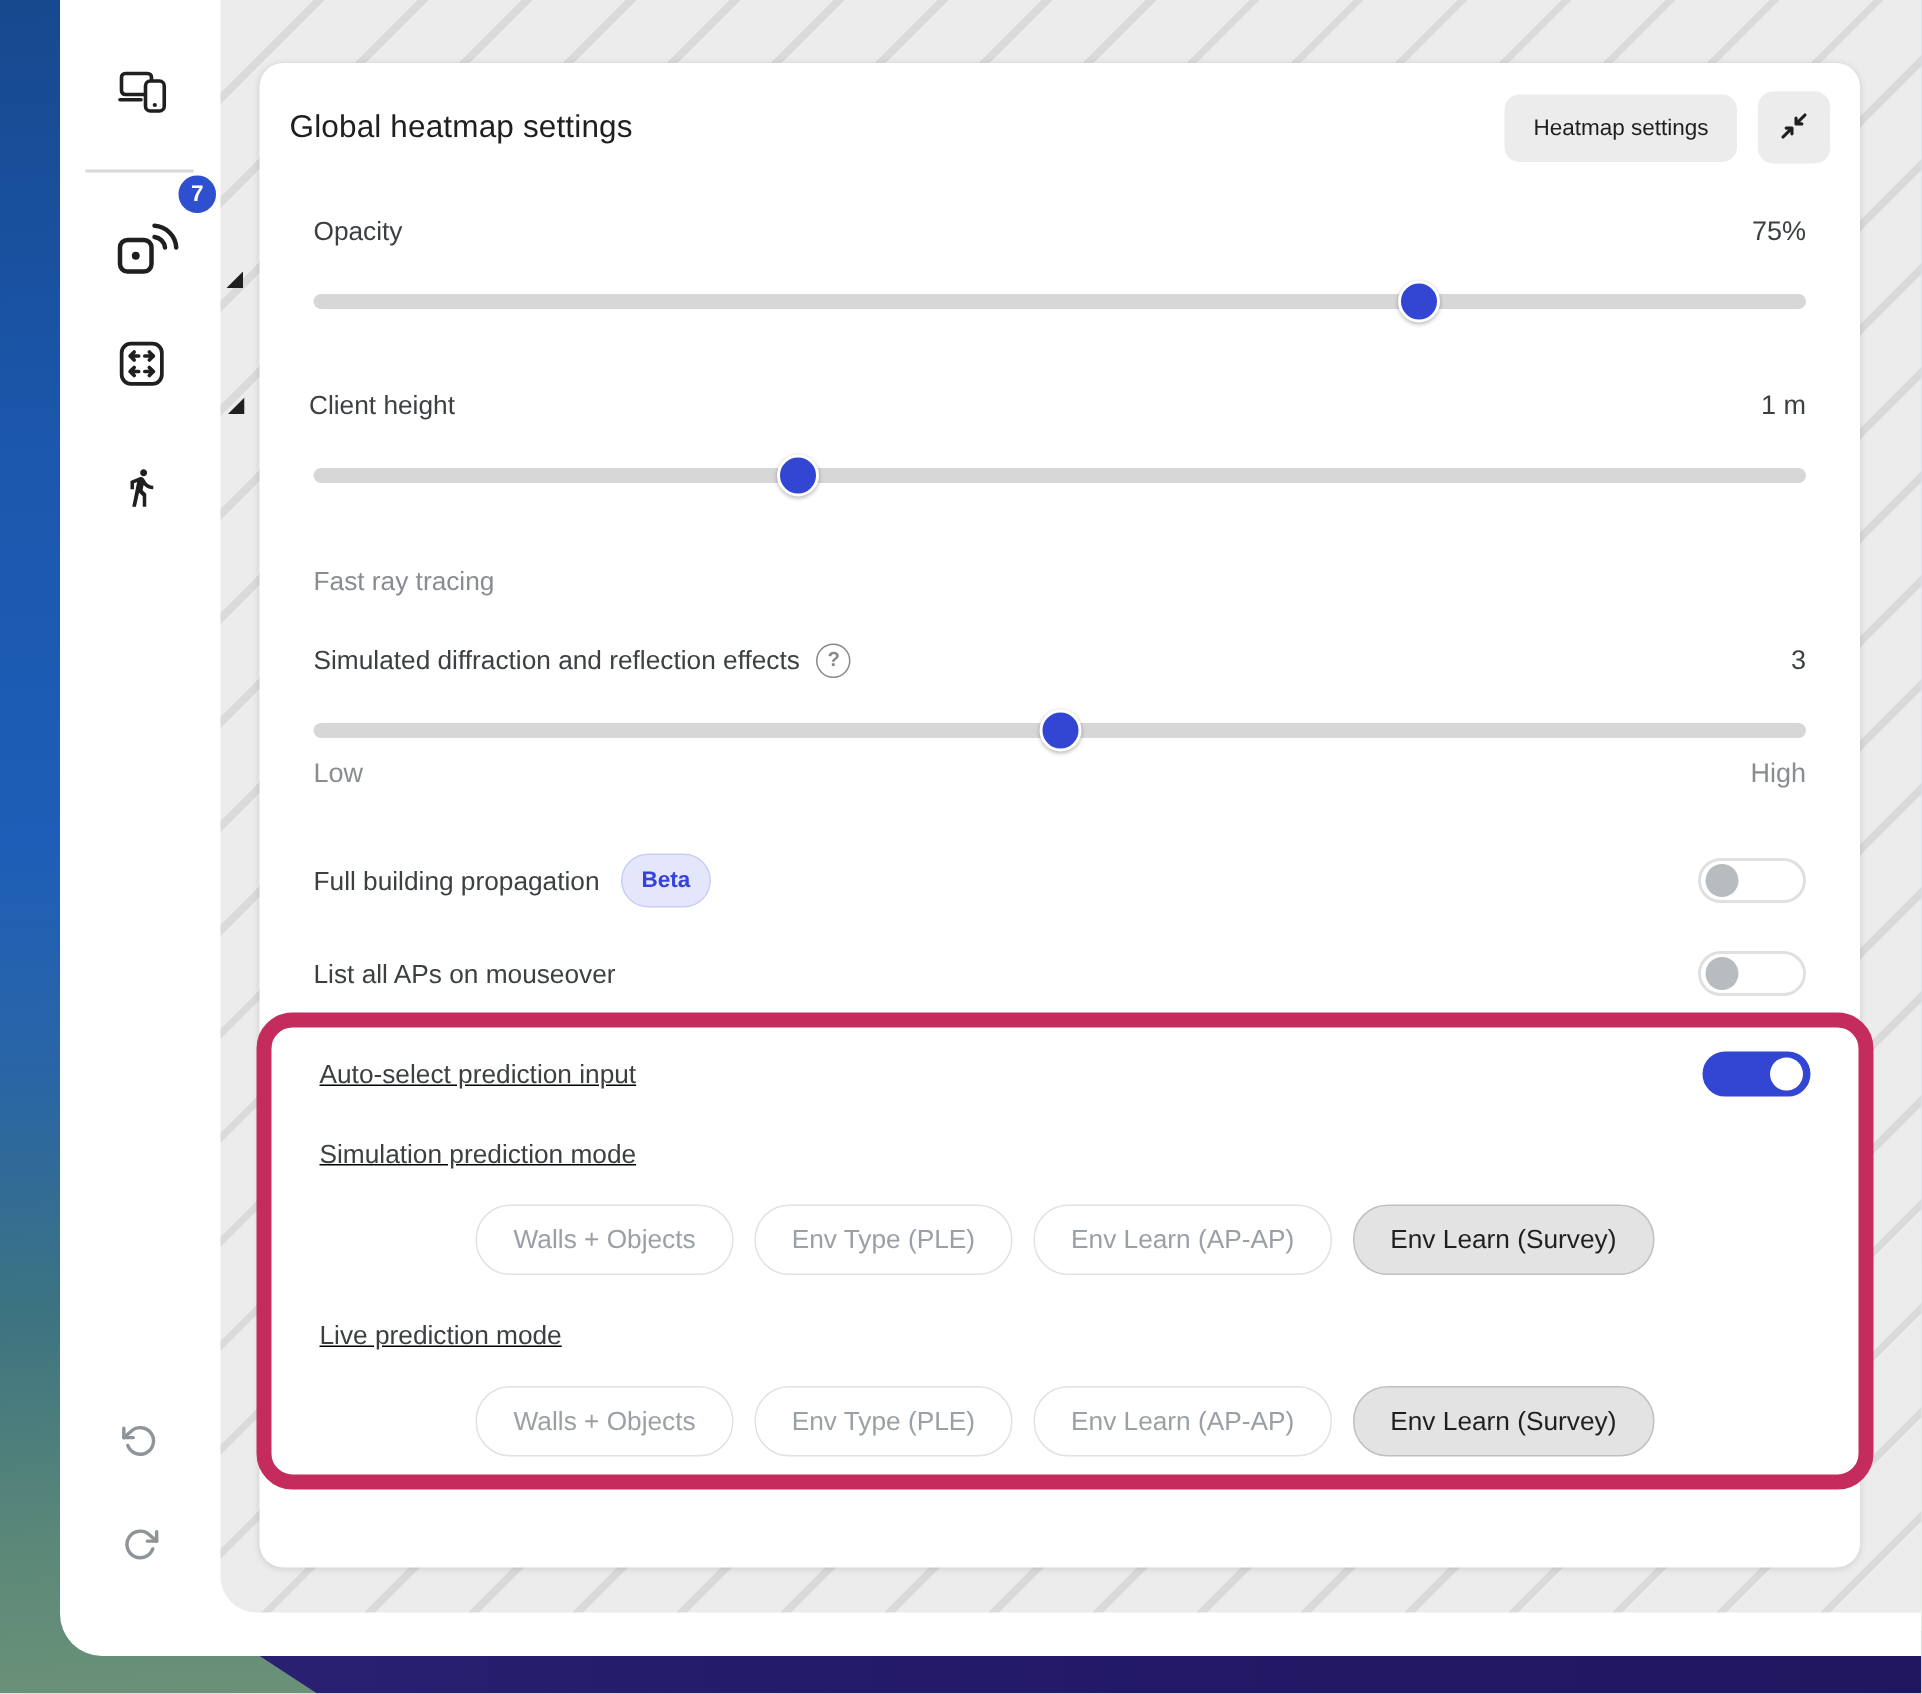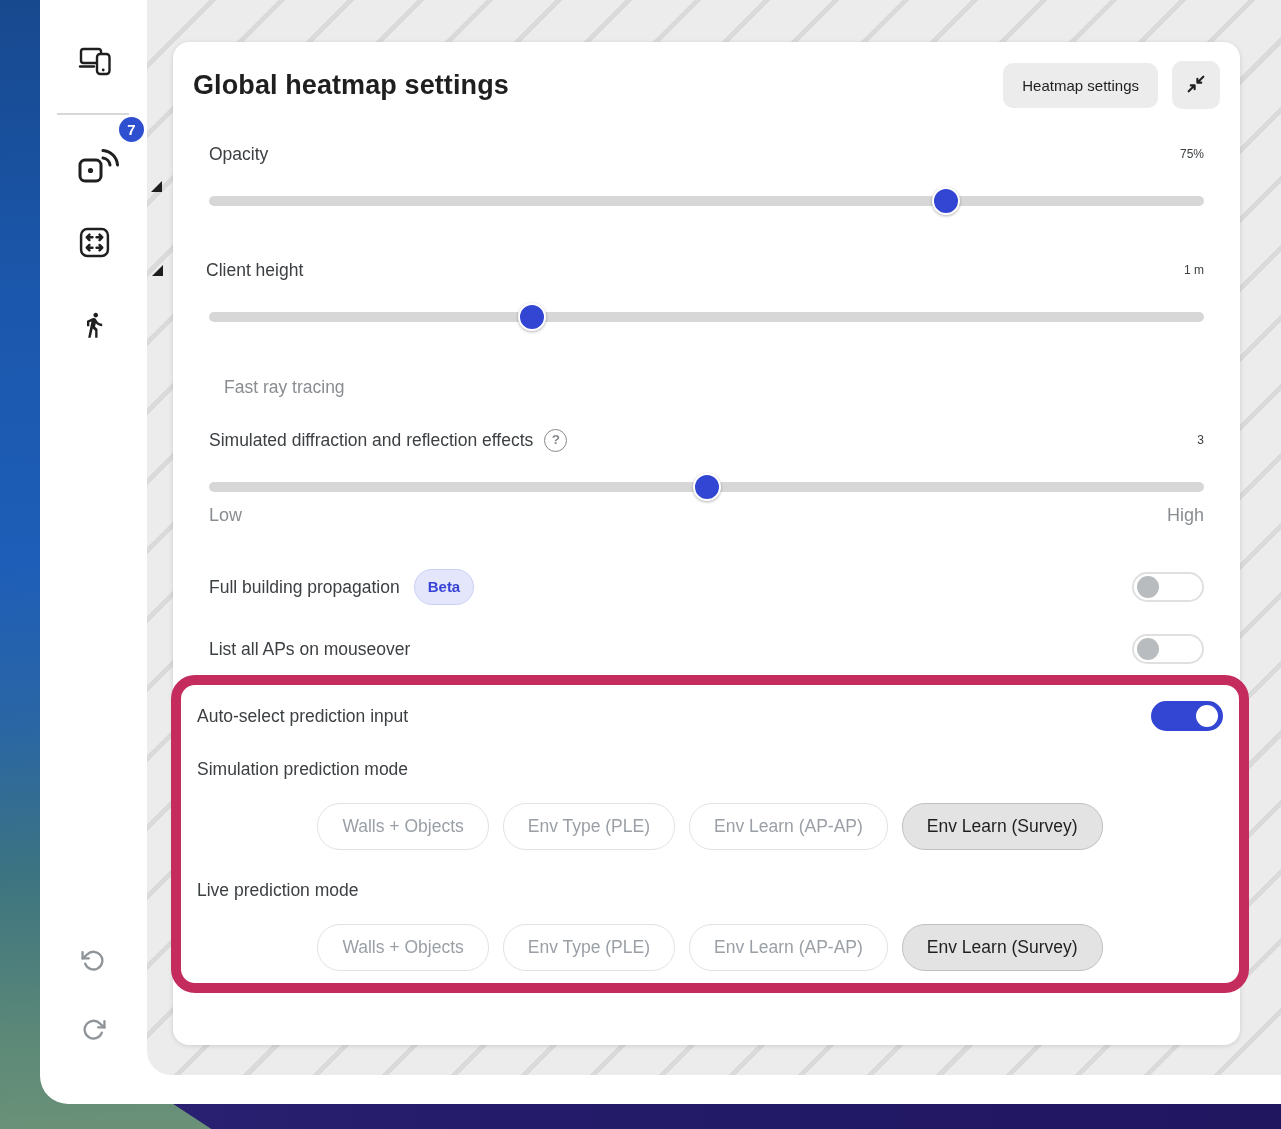--- a/index.html
+++ b/index.html
@@ -26,50 +26,50 @@
   .badge{position:absolute;left:77px;top:115px;width:29px;height:29px;border-radius:50%;
     background:#2e4fd0;border:2.5px solid #fff;box-sizing:border-box;
     color:#fff;font-size:15px;font-weight:700;display:flex;align-items:center;justify-content:center;z-index:3;}
   .caret{position:absolute;width:11px;height:11px;}
   .caret svg{display:block;}
   .gray-icon{color:#8f9499;}
   
   .card{position:absolute;left:133px;top:42px;width:1067px;height:1003px;background:#fff;
     border-radius:16px;box-shadow:0 1px 5px rgba(0,0,0,.13);}
   .hdr{display:flex;align-items:center;justify-content:space-between;height:46px;padding:20px 20px 0 20px;}
-  .card-title{font-size:27px;font-weight:700;color:#1f1f1f;letter-spacing:.1px;}
+  .card-title{font-size:21px;font-weight:400;color:#1f1f1f;letter-spacing:.1px;}
   .hdr-right{display:flex;align-items:center;gap:14px;}
   .btn-gray{background:#ececec;border:none;border-radius:10px;height:45px;padding:0 19px;
     font-family:inherit;font-size:15px;font-weight:500;color:#1f1f1f;cursor:pointer;}
   .btn-icon{background:#ececec;border:none;border-radius:10px;width:48px;height:48px;
     display:flex;align-items:center;justify-content:center;cursor:pointer;}
   .row{display:flex;align-items:center;justify-content:space-between;padding:0 36px;}
   .lbl{font-size:17.5px;font-weight:500;color:#3c4043;display:flex;align-items:center;line-height:24px;}
-  .val{font-size:12px;color:#3c4043;text-align:center;}
+  .val{font-size:18px;color:#3c4043;text-align:center;}
   .muted{color:#898d92;font-weight:400;}
   .track{position:relative;height:10px;border-radius:5px;background:#d7d7d7;margin:30px 36px 0;cursor:pointer;}
   .thumb{position:absolute;top:50%;transform:translateY(-50%);width:28px;height:28px;border-radius:50%;
     background:#3346d3;border:2.5px solid #fff;box-sizing:border-box;box-shadow:0 1px 3px rgba(0,0,0,.3);cursor:grab;}
   .help{display:inline-flex;align-items:center;justify-content:center;width:21px;height:21px;margin-left:11px;
     border:1.5px solid #85898d;border-radius:50%;color:#85898d;font-size:13.5px;font-weight:700;cursor:pointer;}
   .beta{margin-left:14px;padding:5px 13px;border-radius:999px;background:#e4e7fb;border:1px solid #c9cff3;
     color:#3743d6;font-size:15px;font-weight:700;}
   .toggle{position:relative;width:72px;height:30px;border-radius:15px;background:#fff;
     border:2px solid #e0e0e0;box-sizing:border-box;cursor:pointer;flex:none;}
   .toggle .knob{position:absolute;top:2px;left:3px;width:22px;height:22px;border-radius:50%;background:#b9bcbe;}
   .toggle.on{background:#3346d3;border-color:#3346d3;}
   .toggle.on .knob{left:auto;right:3px;background:#fff;}
   .pills{display:flex;gap:14px;padding:0 36px;}
   .pill{height:45px;display:flex;align-items:center;padding:0 24px;border-radius:23px;background:#fff;
     border:1.5px solid #e2e2e2;color:#9aa0a6;font-size:17.5px;cursor:pointer;white-space:nowrap;}
   .pill.selected{background:#e3e3e3;border-color:#c0c0c0;color:#1f1f1f;font-weight:500;}
   .ann{border:10px solid #c42c5e;border-radius:24px;margin:9px -9px 0 -2px;padding:14px 0 12px;}
-  .ann .row{padding:0 16px;}
+  .ann .row{padding:0 32px;text-decoration:underline;}
   .ann .pills{padding:0 26px;}
-  .mt34{margin-top:34px;} .mt52{margin-top:52px;padding-left:33px;} .mt53{margin-top:53px;margin-left:15px;} .mt29{margin-top:29px;}
+  .mt34{margin-top:34px;} .mt52{margin-top:52px;padding-left:33px;} .mt53{margin-top:53px;} .mt29{margin-top:29px;}
   .mt13{margin-top:13px;} .mt44{margin-top:44px;} .mt28{margin-top:28px;} .mt24{margin-top:24px;}
   .mt22{margin-top:22px;justify-content:center;}
   .h34{height:34px;justify-content:space-between;}
   .lowhigh{font-size:18px;color:#898d92;}
 </style>
 </head>
 <body>
 
 <div class="wallpaper"></div>
 <div class="wallpaper-indigo"></div>

